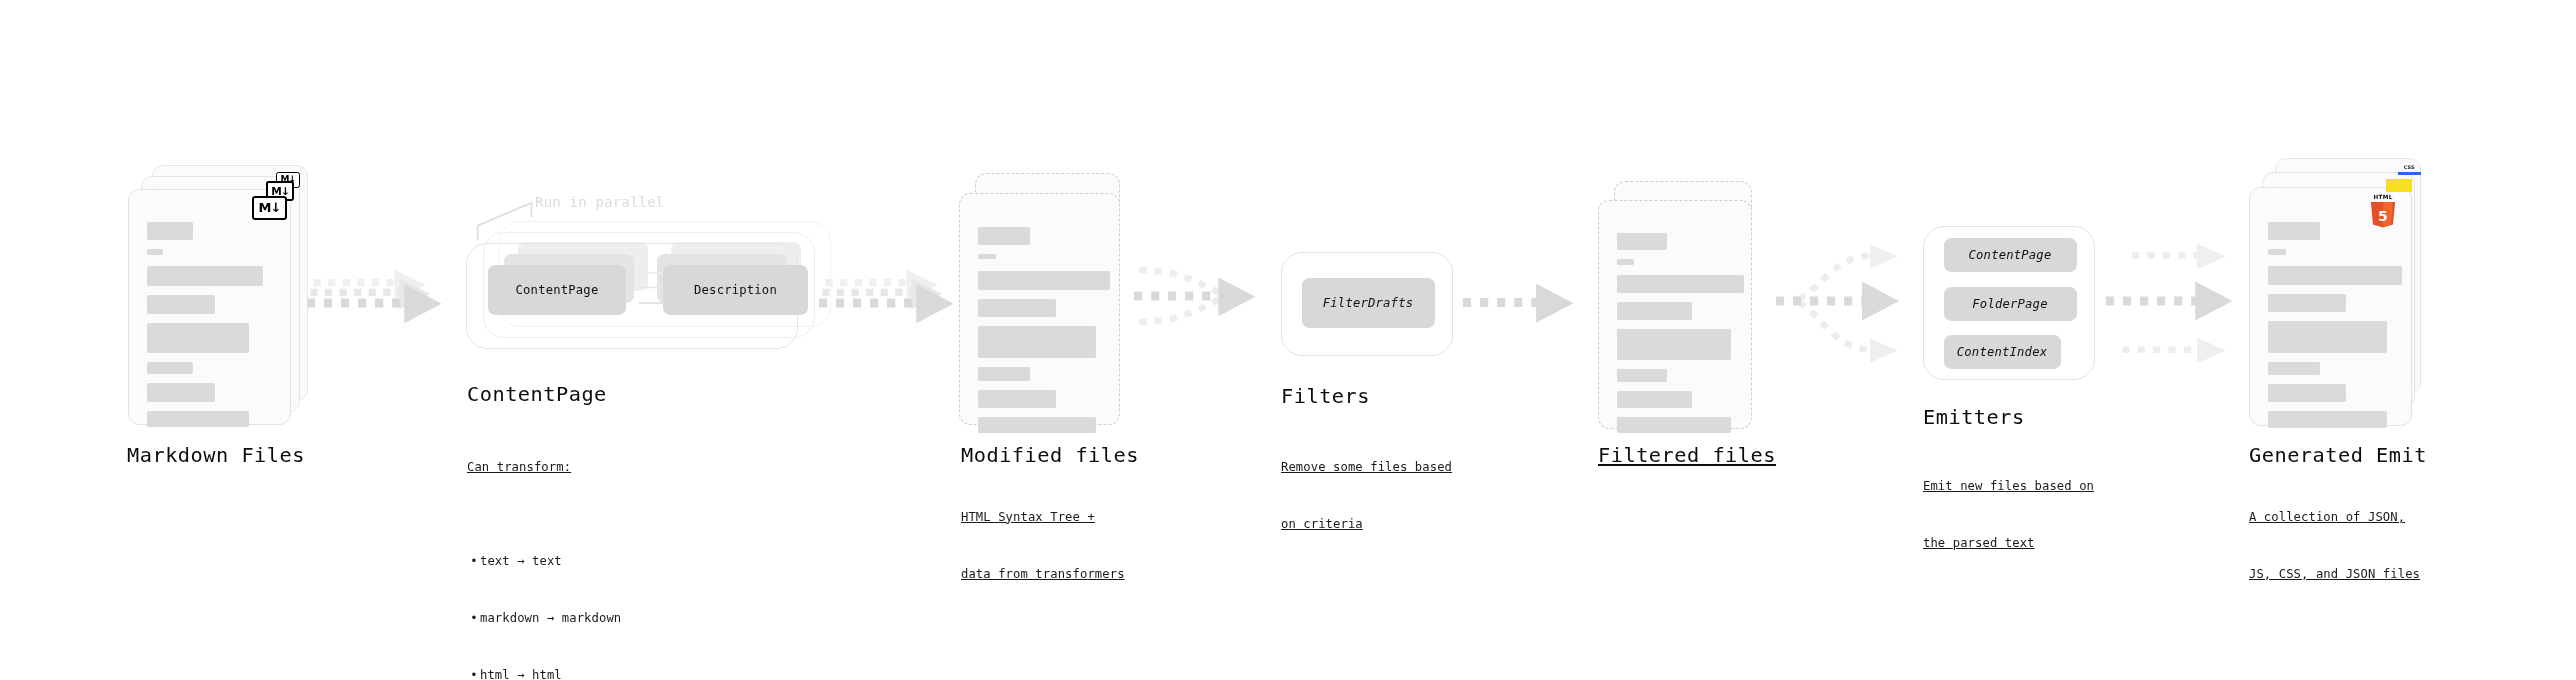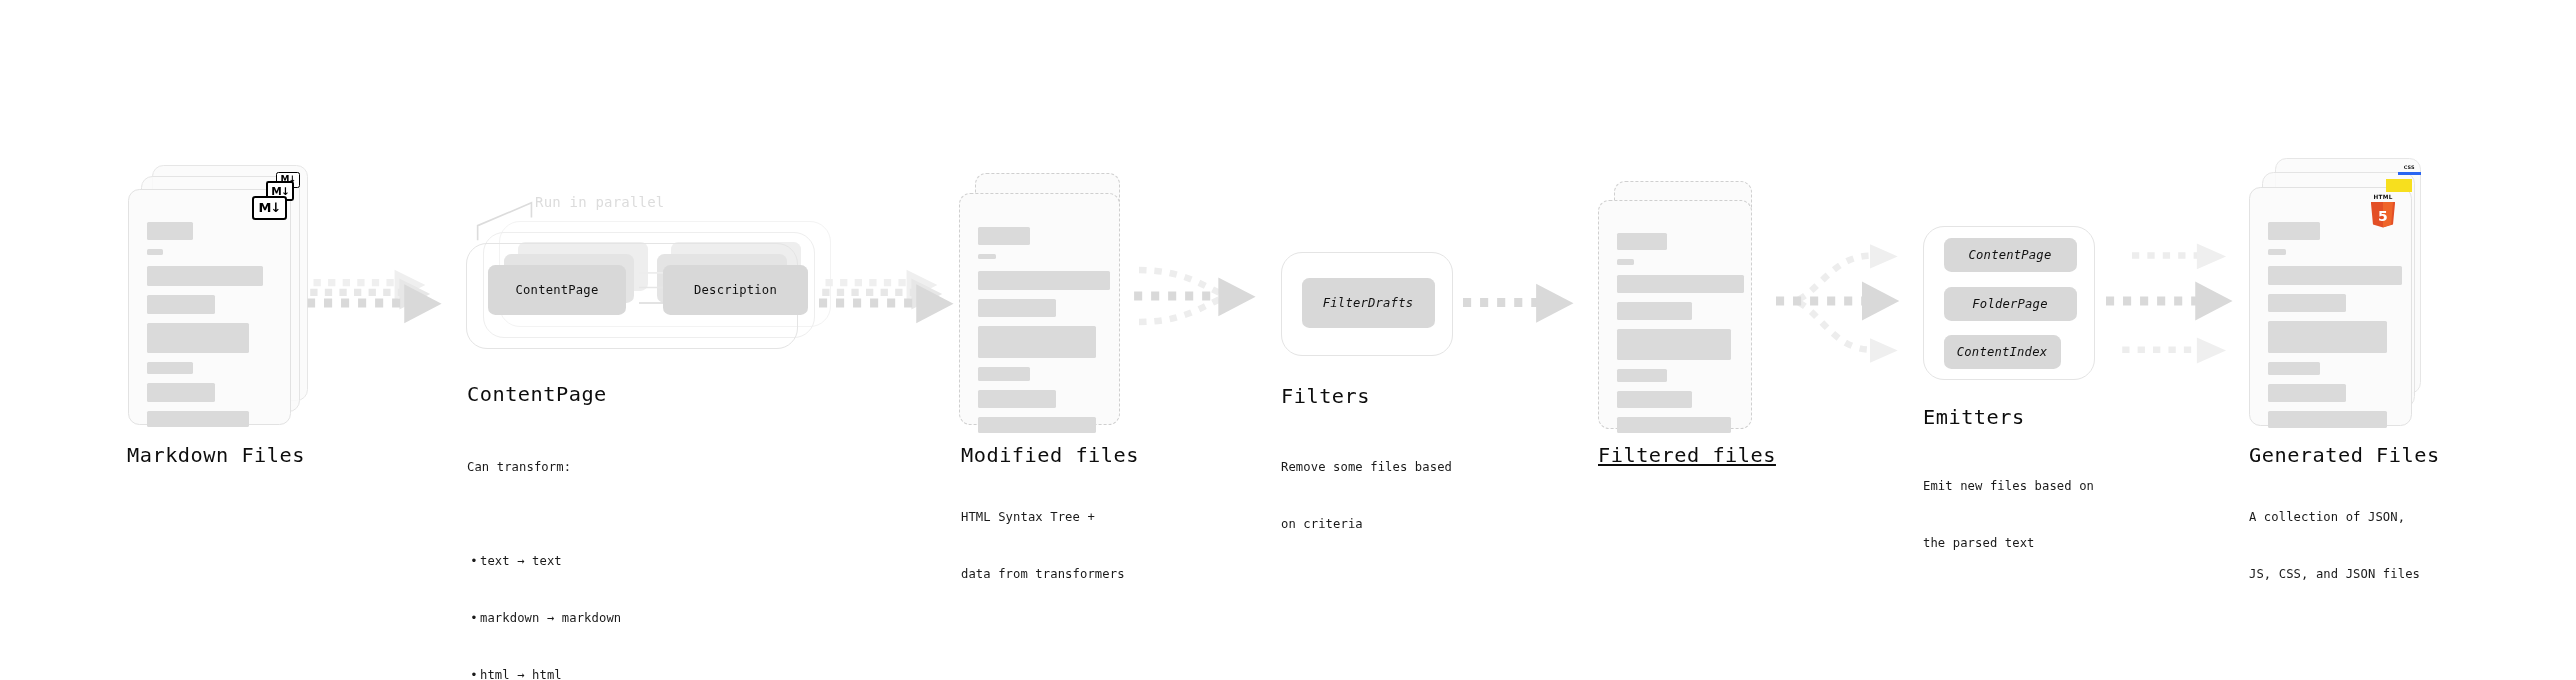--- a/index.html
+++ b/index.html
@@ -143,21 +143,21 @@
     white-space:nowrap;
   }
   .sub{
     position:absolute;
     font-size:12.2px;
     line-height:1.55;
     color:#1a1a1a;
     letter-spacing:0.1px;
     white-space:pre;
   }
-  .sub .lead{display:block;}
+  .sub .lead{display:block;text-decoration:underline;}
   .sub ul{margin:0;padding:0;list-style:none;}
   .sub li{display:block;padding-left:13px;position:relative;}
   .sub li::before{content:"\2022";position:absolute;left:3.3px;top:0;}
 
   
   .connector{position:absolute;}
   .connector svg{display:block;overflow:visible;}
 </style>
 </head>
 <body>
@@ -439,21 +439,21 @@
       <div class="badge" style="left:120px;top:37px;">
         <div class="html5-badge">
           <div class="html5-word">HTML</div>
           <div class="html5-shield">
             <span class="html5-five">5</span>
           </div>
         </div>
       </div>
     </div>
 
-    <div class="caption" style="left:2249px;top:443px;">Generated Files</div>
+    <div class="caption" style="left:2249px;top:443px;">Generated Emit</div>
     <div class="sub" style="left:2249px;top:470px;">
       <span class="lead">A collection of JSON,</span>
       <span class="lead">JS, CSS, and JSON files</span>
     </div>
   </div>
 
 </div>
 
 
 </body></html>

